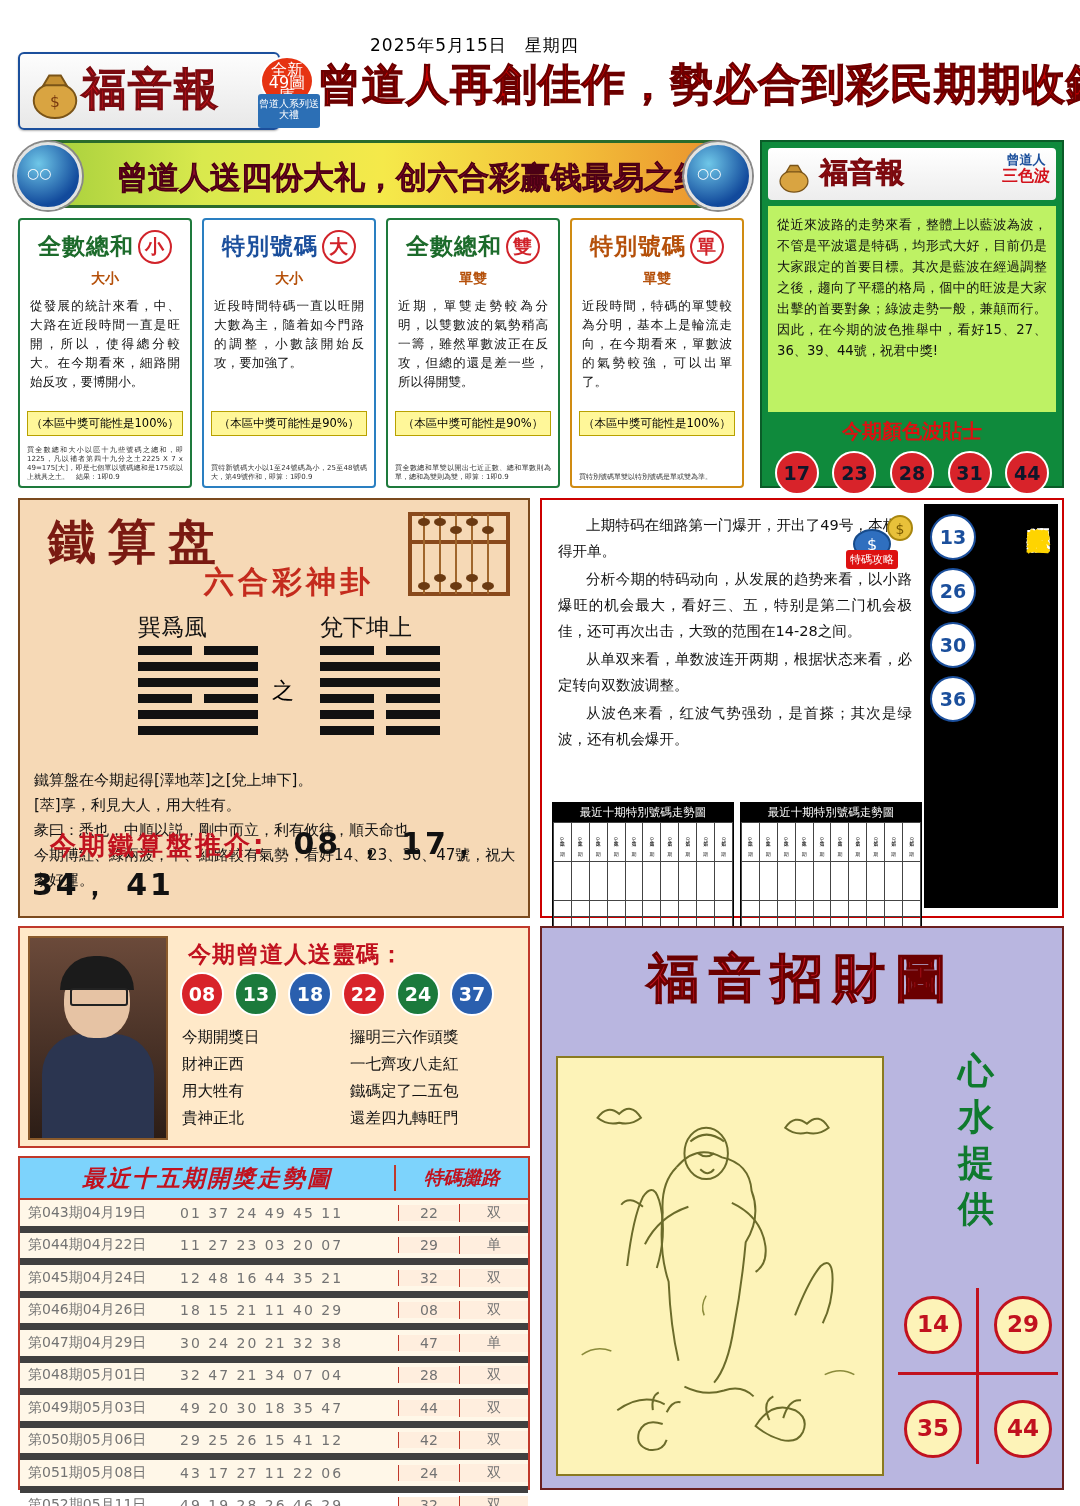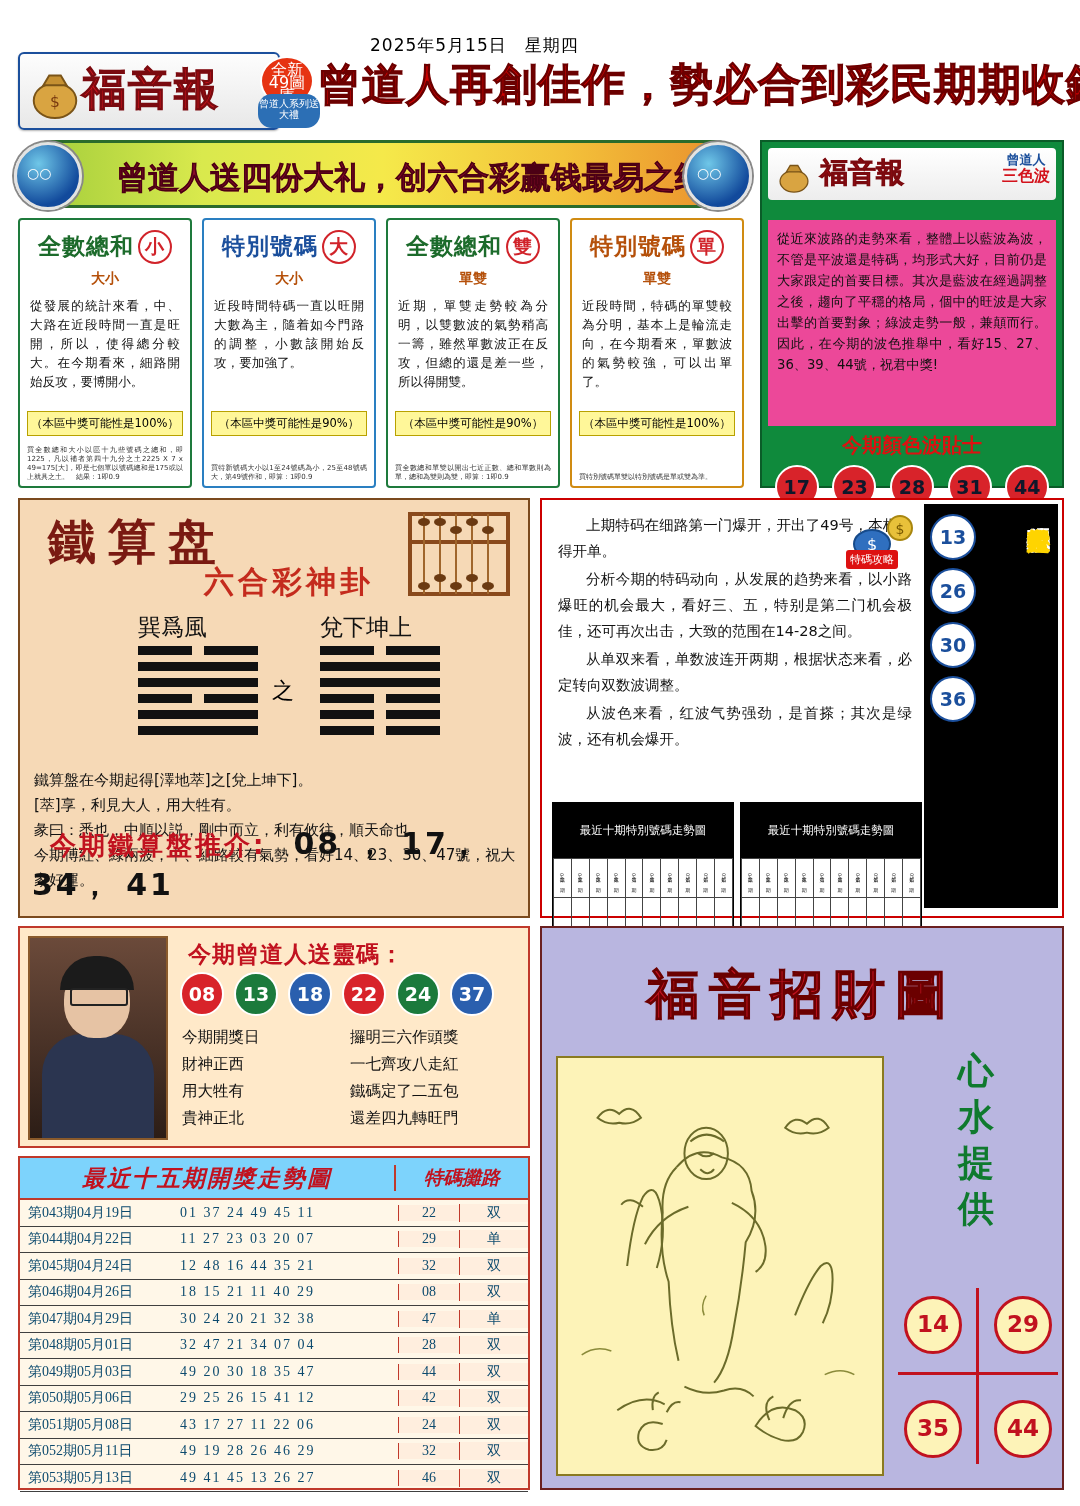--- a/index.html
+++ b/index.html
@@ -18,21 +18,21 @@
   .logo-box{position:absolute;left:0;top:0;width:258px;height:74px;
      background:linear-gradient(#fdfdfd,#e8e8e8);border:2px solid #1b4f9c;border-radius:6px;
      box-shadow:0 1px 2px rgba(0,0,0,.3);}
   .logo-sack{position:absolute;left:6px;top:8px;width:58px;height:58px;}
   .logo-text{position:absolute;left:62px;top:6px;font-size:44px;font-weight:bold;color:#d3131c;
      -webkit-text-stroke:1px #7a0a0f;letter-spacing:2px;font-family:"DejaVu Sans",sans-serif;}
   .logo-badge{position:absolute;left:240px;top:2px;width:54px;height:50px;border-radius:50%;
      background:#e63312;color:#fff;font-size:16px;line-height:13px;text-align:center;padding-top:5px;
      box-sizing:border-box;border:2px solid #fff;}
   .logo-badge2{position:absolute;left:238px;top:40px;width:62px;height:34px;background:#2c6fb5;color:#fff;
-     font-size:10px;line-height:11px;text-align:center;padding-top:4px;box-sizing:border-box;border-radius:14px;}
+     font-size:10px;line-height:11px;text-align:center;padding-top:4px;box-sizing:border-box;border-radius:3px;}
   .hdr-title{position:absolute;left:300px;top:4px;font-size:43px;font-weight:bold;color:#cc0000;
      -webkit-text-stroke:1px #6b0000;letter-spacing:1px;white-space:nowrap;}
 
   
   .banner{position:absolute;left:18px;top:140px;width:730px;height:68px;border-radius:34px;
      background:linear-gradient(90deg,#9ecb3a,#d9e94d,#f5e94a,#f3c23a,#e98a2b);
      border:3px solid #2b6b2b;box-sizing:border-box;}
   .banner-txt{position:absolute;left:96px;top:14px;font-size:31px;font-weight:bold;color:#8a0b2a;
      -webkit-text-stroke:.6px #4c0014;white-space:nowrap;}
   .ball-ico{position:absolute;width:62px;height:62px;border-radius:50%;
@@ -62,21 +62,21 @@
   .fine{position:absolute;left:7px;right:7px;bottom:4px;font-size:7px;line-height:9px;color:#333;text-align:justify;}
 
   
   .greenbox{position:absolute;left:760px;top:140px;width:304px;height:348px;background:#0f8a3c;
      border:2px solid #0a5c28;box-sizing:border-box;padding:6px;}
   .gb-logo{height:52px;background:linear-gradient(#fff,#ededed);border-radius:4px;position:relative;}
   .gb-logo .lt{position:absolute;left:52px;top:6px;font-size:28px;font-weight:bold;color:#d3131c;-webkit-text-stroke:.8px #7a0a0f;}
   .gb-logo .sack{position:absolute;left:6px;top:8px;width:40px;height:38px;}
   .gb-logo .rt{position:absolute;right:6px;top:4px;text-align:center;font-size:13px;color:#1b4f9c;line-height:16px;font-weight:bold;}
   .gb-logo .rt b{display:block;color:#d3131c;font-size:16px;}
-  .gb-body{background:#ec4899;margin-top:20px;padding:8px 9px;font-size:13.2px;line-height:21px;color:#111;text-align:justify;height:206px;box-sizing:border-box;}
+  .gb-body{background:#bef264;margin-top:6px;padding:8px 9px;font-size:13.2px;line-height:21px;color:#111;text-align:justify;height:206px;box-sizing:border-box;}
   .gb-tip{margin-top:6px;text-align:center;font-size:20px;font-weight:bold;color:#d11;}
   .gb-balls{margin-top:6px;display:flex;justify-content:space-around;}
   .gball{width:40px;height:40px;border-radius:50%;background:#d8232a;color:#0f172a;font-size:19px;
      line-height:40px;text-align:center;font-weight:bold;border:2px solid #fff;}
 
   
   .iron{position:absolute;left:18px;top:498px;width:512px;height:420px;background:#f6d9b6;border:2px solid #7b4a1e;box-sizing:border-box;}
   .iron-t{position:absolute;left:28px;top:10px;font-size:48px;font-weight:bold;color:#7a1a12;letter-spacing:12px;font-family:"DejaVu Serif",serif;}
   .iron-t2{position:absolute;left:184px;top:62px;font-size:30px;font-weight:bold;color:#c42b1d;letter-spacing:4px;font-family:"DejaVu Serif",serif;}
   .abacus{position:absolute;right:14px;top:8px;width:110px;height:92px;}
@@ -96,21 +96,21 @@
 
   
   .mid{position:absolute;left:540px;top:498px;width:524px;height:420px;background:#fff;border:2px solid #c00;box-sizing:border-box;}
   .mid-inner{position:absolute;left:4px;top:4px;width:376px;height:404px;background:#fff;}
   .mid-txt{font-size:14.5px;line-height:26px;color:#111;padding:8px 10px 0 12px;text-align:justify;}
   .mid-txt p{margin:0 0 2px 0;text-indent:28px;}
   .coin{position:absolute;left:296px;top:6px;width:76px;height:52px;}
   .coin-lbl{position:absolute;left:300px;top:46px;background:#d11;color:#fff;font-size:11px;padding:2px 4px;border-radius:3px;}
   .tbl-wrap{position:absolute;left:6px;top:298px;width:370px;display:flex;gap:6px;}
   .mtbl{width:182px;border:1px solid #000;box-sizing:border-box;}
-  .mtbl .th{background:#000;color:#fff;font-size:11.5px;text-align:center;padding:20px 0;}
+  .mtbl .th{background:#000;color:#fff;font-size:11.5px;text-align:center;padding:2px 0;}
   .mtbl table{border-collapse:collapse;width:100%;}
   .mtbl td{border:1px solid #444;height:13px;font-size:5px;text-align:center;color:#222;}
   .mtbl td.v{font-size:5px;writing-mode:vertical-rl;height:38px;padding:0;}
   .side{position:absolute;right:4px;top:4px;width:134px;height:404px;background:#000;}
   .side-balls{position:absolute;left:6px;top:10px;width:46px;}
   .sball{width:42px;height:42px;border-radius:50%;background:#fff;border:2px solid #1b4f9c;color:#1b4f9c;
      font-size:19px;font-weight:bold;text-align:center;line-height:42px;margin-bottom:8px;}
   .side-v{position:absolute;left:58px;top:6px;width:70px;color:#fff;font-size:23px;font-weight:bold;line-height:26px;letter-spacing:0;}
   .side-v .col{float:right;width:30px;text-align:center;}
   .side-v .col.y{color:#ffd400;}
@@ -128,30 +128,30 @@
      text-align:center;line-height:40px;border:2px solid #fff;}
   .soul-grid{position:absolute;left:162px;top:96px;width:336px;font-size:15.5px;line-height:27px;color:#111;}
   .soul-grid .row{display:flex;}
   .soul-grid .row div{width:50%;}
 
   
   .trend{position:absolute;left:18px;top:1156px;width:512px;height:334px;border:2px solid #c0392b;background:#fff7e8;box-sizing:border-box;}
   .trend-h{display:flex;height:40px;background:#7dd3fc;border-bottom:2px solid #c0392b;align-items:center;font-style:italic;}
   .trend-h .t1{flex:1;text-align:center;font-size:23px;font-weight:bold;color:#c1121f;letter-spacing:2px;}
   .trend-h .t2{width:132px;text-align:center;font-size:19px;font-weight:bold;color:#c1121f;border-left:2px solid #c0392b;}
-  .trow{display:flex;height:25.5px;align-items:center;border-bottom:1px solid #404040;font-size:14px;color:#0c4a6e;font-family:Liberation Serif, serif;}
+  .trow{display:flex;height:25.5px;align-items:center;border-bottom:7px solid #404040;font-size:14px;color:#737373;}
   .trow .c-date{width:152px;padding-left:8px;}
   .trow .c-nums{flex:1;letter-spacing:2px;}
   .trow .c-sp{width:60px;text-align:center;border-left:1px solid #c0392b;background:#ffeede;}
   .trow .c-par{width:68px;text-align:center;border-left:1px solid #c0392b;background:#ffeede;}
 
   
   .fort{position:absolute;left:540px;top:926px;width:524px;height:564px;background:#b9b6e0;border:2px solid #6b2020;box-sizing:border-box;}
   .fort-t{text-align:center;font-size:52px;font-weight:bold;color:#c1121f;-webkit-text-stroke:1px #6b0000;
-     letter-spacing:10px;margin-top:32px;font-family:"DejaVu Serif",serif;}
+     letter-spacing:10px;margin-top:16px;font-family:"DejaVu Serif",serif;}
   .fort-pic{position:absolute;left:14px;top:128px;width:328px;height:420px;background:#fdf3b8;border:2px solid #8a7a20;box-sizing:border-box;overflow:hidden;}
   .fort-right{position:absolute;left:356px;top:120px;width:156px;}
   .fort-right .v{font-size:36px;font-weight:bold;color:#0f7a2e;line-height:46px;text-align:center;}
   .fort-balls{position:absolute;left:356px;top:360px;width:160px;height:176px;}
   .fb{position:absolute;width:52px;height:52px;border-radius:50%;background:#fdf3b8;border:3px solid #c1121f;
      color:#c1121f;font-size:23px;font-weight:bold;text-align:center;line-height:50px;}
   .fb1{left:6px;top:8px;}
   .fb2{left:96px;top:8px;}
   .fb3{left:6px;top:112px;}
   .fb4{left:96px;top:112px;}

